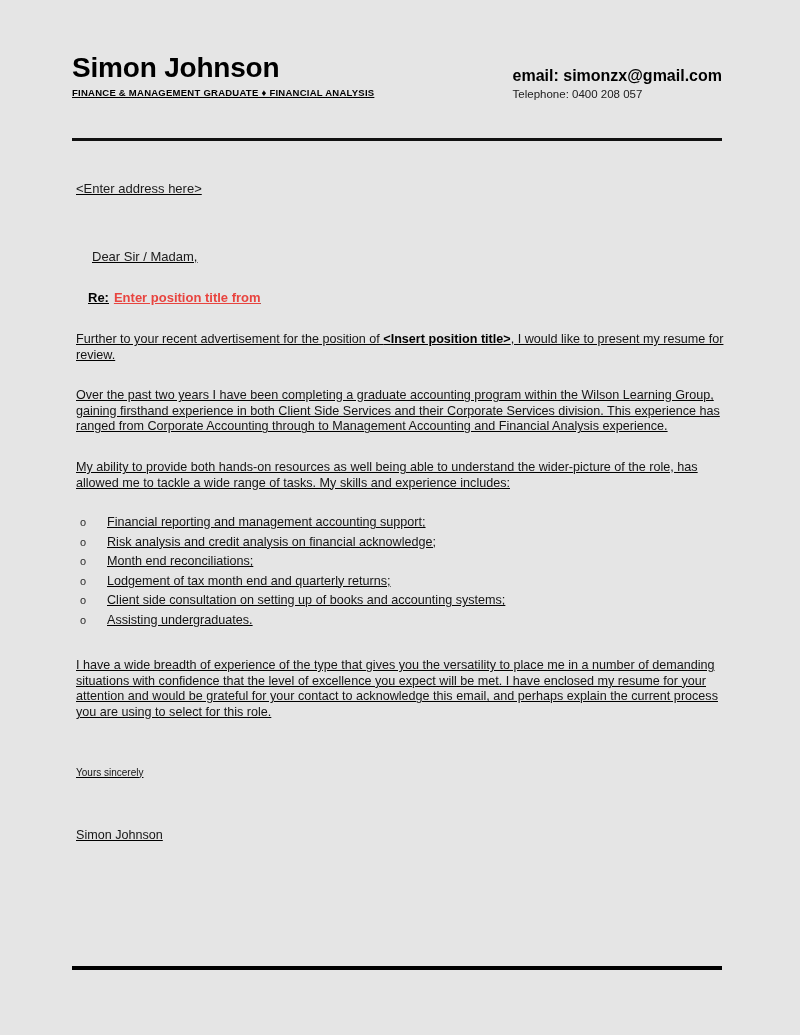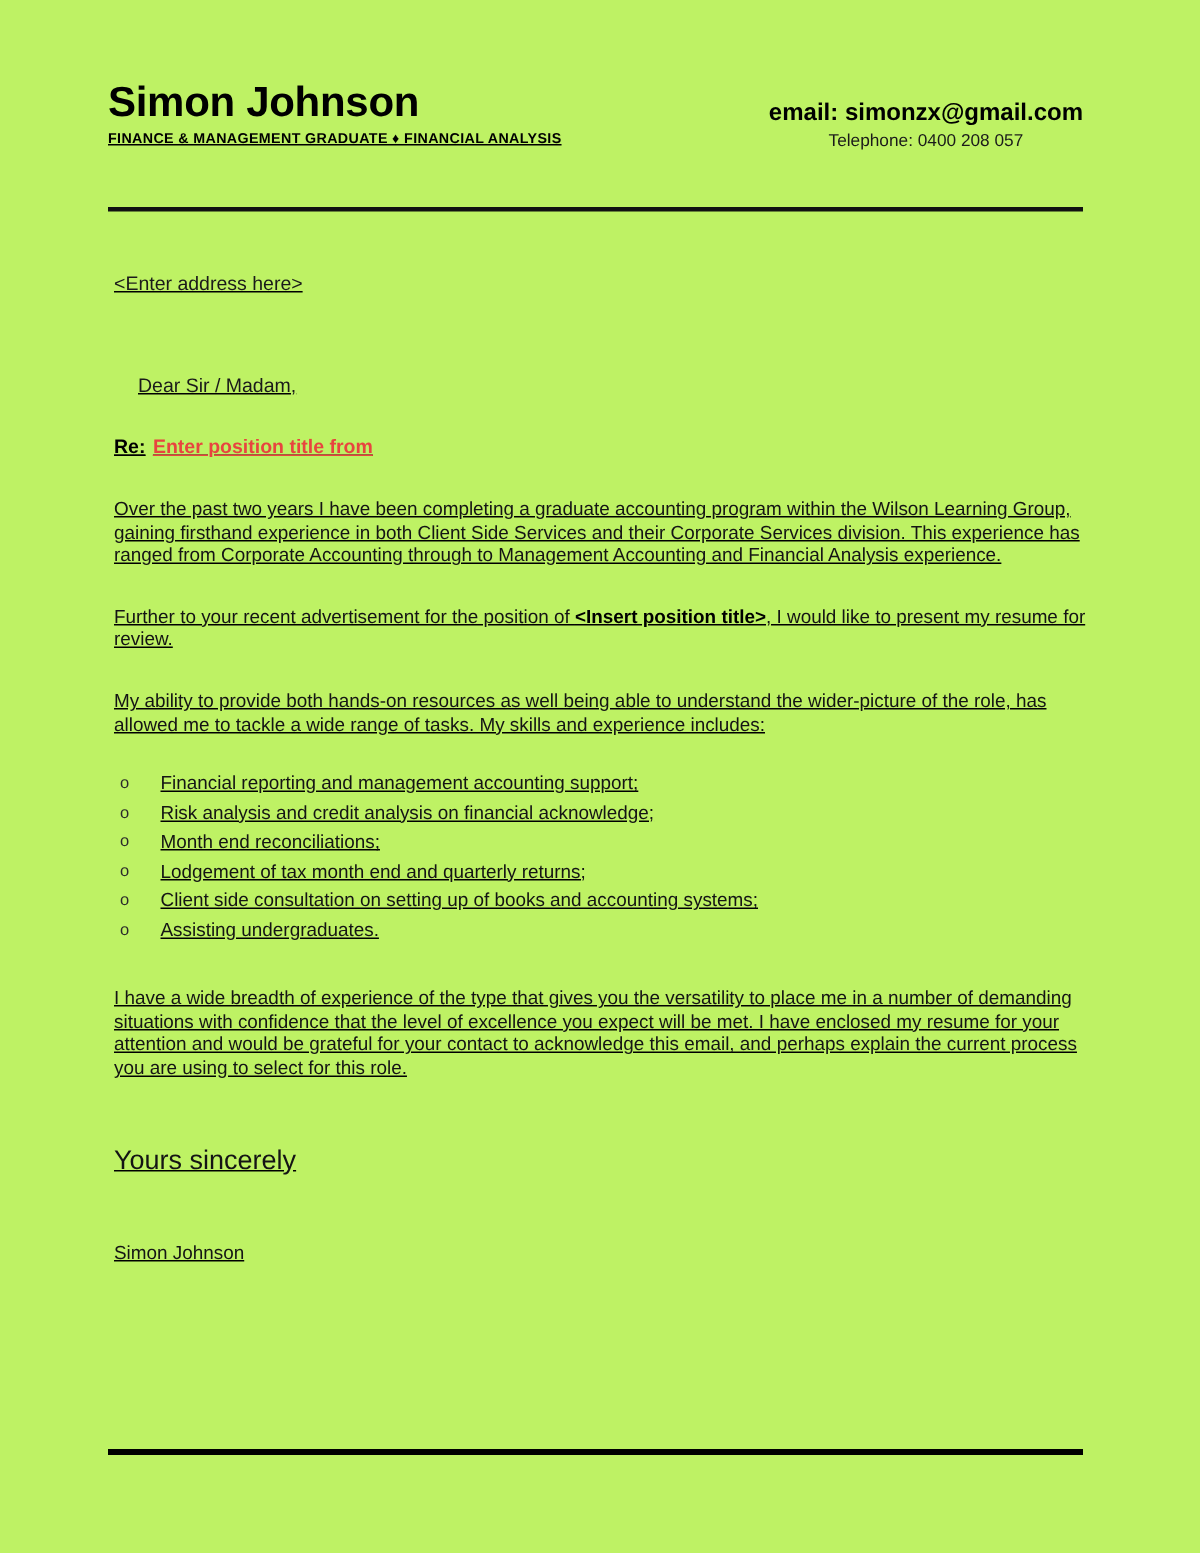--- a/index.html
+++ b/index.html
@@ -19,21 +19,21 @@
     background: #fdfdfd;
     box-sizing: border-box;
     overflow: hidden;
   }
   .sheet {
     position: absolute;
     left: 0;
     top: 0;
     width: 800px;
     height: 1035px;
-    background: #bef264;
+    background: #e5e5e5;
   }
 
   
   .header {
     position: absolute;
     left: 72px;
     top: 52px;
     width: 650px;
     height: 72px;
   }
@@ -56,21 +56,21 @@
     font-weight: bold;
     letter-spacing: 0.25px;
     color: #000;
     white-space: nowrap;
     text-decoration: underline;
   }
   .header-right {
     position: absolute;
     right: 0;
     top: 14px;
-    text-align: center;
+    text-align: left;
   }
   .email-line {
     font-size: 16px;
     font-weight: bold;
     line-height: 20px;
     white-space: nowrap;
   }
   .addr-line {
     font-size: 11.5px;
     line-height: 16px;
@@ -117,20 +117,21 @@
   .re-line {
     margin-top: 23px;
     font-size: 13px;
     line-height: 18px;
     white-space: nowrap;
   }
   .re-label {
     font-weight: bold;
     color: #000000;
     text-decoration: underline;
+    margin-left: 12px;
   }
   .re-value {
     font-weight: bold;
     color: #e8443f;
     text-decoration: underline;
     margin-left: 5px;
   }
 
   .para {
     margin-top: 25px;
@@ -160,21 +161,21 @@
     font-size: 11px;
     line-height: 19.5px;
     color: #2b2b2b;
   }
 
   .closing {
     margin-top: 28px;
   }
   .signoff {
     margin-top: 43px;
-    font-size: 18px;
+    font-size: 10px;
     line-height: 18px;
     color: #141414;
   }
   .signature {
     margin-top: 44px;
     font-size: 12.6px;
     line-height: 18px;
     color: #141414;
   }
 </style>
@@ -200,23 +201,23 @@
     <div class="body-area">
 
       <div class="addr-placeholder">&lt;Enter address here&gt;</div>
 
       <div class="salutation">Dear Sir / Madam,</div>
 
       <div class="re-line">
         <span class="re-label">Re:</span><span class="re-value">Enter position title from</span>
       </div>
 
+      <p class="para"><span>Further to your recent advertisement for the position of </span><b>&lt;Insert position title&gt;</b><span>, I would like to present my resume for review.</span></p>
+
       <p class="para">Over the past two years I have been completing a graduate accounting program within the Wilson Learning Group, gaining firsthand experience in both Client Side Services and their Corporate Services division. This experience has ranged from Corporate Accounting through to Management Accounting and Financial Analysis experience.</p>
-
-      <p class="para"><span>Further to your recent advertisement for the position of </span><b>&lt;Insert position title&gt;</b><span>, I would like to present my resume for review.</span></p>
 
       <p class="para">My ability to provide both hands-on resources as well being able to understand the wider-picture of the role, has allowed me to tackle a wide range of tasks. My skills and experience includes:</p>
 
       <ul class="bullets">
         <li>
           <span class="marker">o</span>
           <span>Financial reporting and management accounting support;</span>
         </li>
         <li>
           <span class="marker">o</span>

